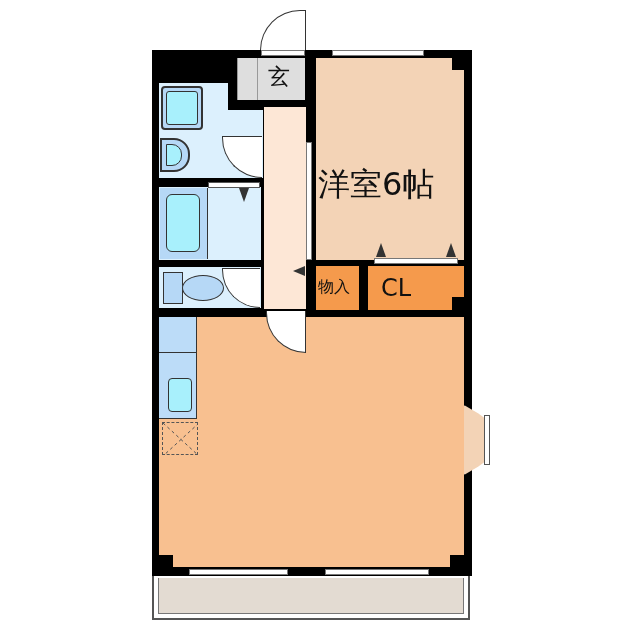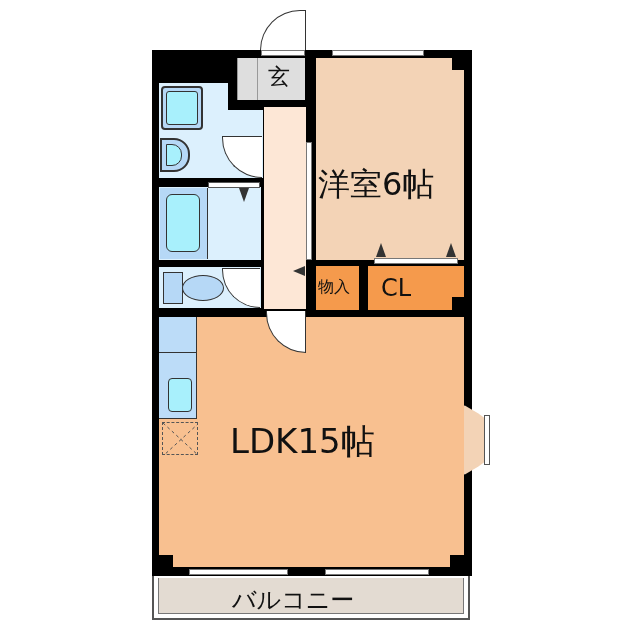--- a/index.html
+++ b/index.html
@@ -8,21 +8,20 @@
     .wall { background:#000; }
     .label { position:absolute; color:#111; white-space:nowrap; line-height:1; }
   </style>
 </head>
 <body>
 
 <div class="abs" style="left:0;top:0;width:640px;height:640px;">
 
   <div class="abs" style="left:152px;top:575px;width:318px;height:45px;border:2px solid #555;border-top:none;background:#fff;"></div>
   <div class="abs" style="left:158px;top:578px;width:306px;height:36px;background:#e3dbd2;border:1px solid #777;border-top:none;"></div>
-  <div class="label" style="left:232px;top:588px;font-size:24px;">バルコニー</div>
 
   <div class="abs wall" style="left:152px;top:50px;width:320px;height:526px;"></div>
 
   <div class="abs" style="left:159px;top:83px;width:104px;height:95px;background:#dcf0fd;"></div>
   <div class="abs wall" style="left:228px;top:83px;width:36px;height:27px;"></div>
   <div class="abs" style="left:161px;top:86px;width:42px;height:44px;border:2px solid #333;border-radius:4px;background:#b6d8f6;">
     <div class="abs" style="left:3px;top:3px;width:32px;height:34px;border:1px solid #333;border-radius:3px;background:#a8f0fc;"></div>
   </div>
   <div class="abs" style="left:160px;top:138px;width:30px;height:34px;border:2px solid #333;border-radius:0 16px 16px 0;background:#b6d8f6;">
     <div class="abs" style="left:4px;top:4px;width:16px;height:22px;border:1px solid #333;border-radius:0 10px 10px 0;background:#a8f0fc;"></div>
@@ -71,20 +70,19 @@
   <div class="abs" style="left:159px;top:317px;width:38px;height:102px;background:#bcdcf8;border-right:1px solid #333;border-bottom:1px solid #333;"></div>
   <div class="abs" style="left:159px;top:352px;width:38px;height:1px;background:#333;"></div>
   <div class="abs" style="left:168px;top:378px;width:24px;height:34px;background:#a8f0fc;border:1px solid #333;border-radius:4px;"></div>
   <div class="abs" style="left:162px;top:422px;width:36px;height:33px;border:1px dashed #555;overflow:hidden;">
     <svg width="36" height="33" style="position:absolute;left:0;top:0;">
         <line x1="0" y1="0" x2="36" y2="33" stroke="#555" stroke-dasharray="3,3"></line>
         <line x1="36" y1="0" x2="0" y2="33" stroke="#555" stroke-dasharray="3,3"></line>
       </svg>
   </div>
   <div class="abs" style="left:266px;top:311px;width:40px;height:42px;background:#fff;border-right:1px solid #333;border-bottom:1px solid #333;border-radius:0 0 0 40px;border-left:1px solid #333;"></div>
-  <div class="label" style="left:230px;top:424px;font-size:34px;">LDK15帖</div>
 
   <div class="abs" style="left:464px;top:405px;width:24px;height:70px;background:#f3d3b6;border:1px solid #333;border-left:none;clip-path:polygon(0 0,60% 12%,100% 22%,100% 78%,60% 88%,0 100%);"></div>
   <div class="abs" style="left:484px;top:415px;width:6px;height:50px;background:#fff;border:1px solid #555;"></div>
 
   <div class="abs" style="left:189px;top:569px;width:99px;height:6px;background:#fff;border:1px solid #777;"></div>
   <div class="abs" style="left:325px;top:569px;width:104px;height:6px;background:#fff;border:1px solid #777;"></div>
 </div>
 
 </body></html>

